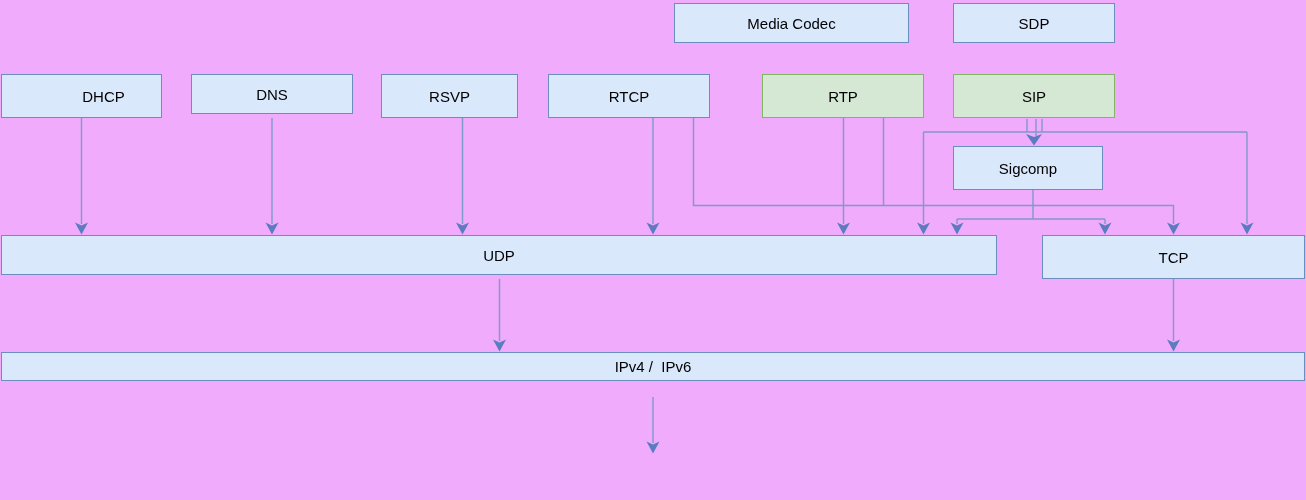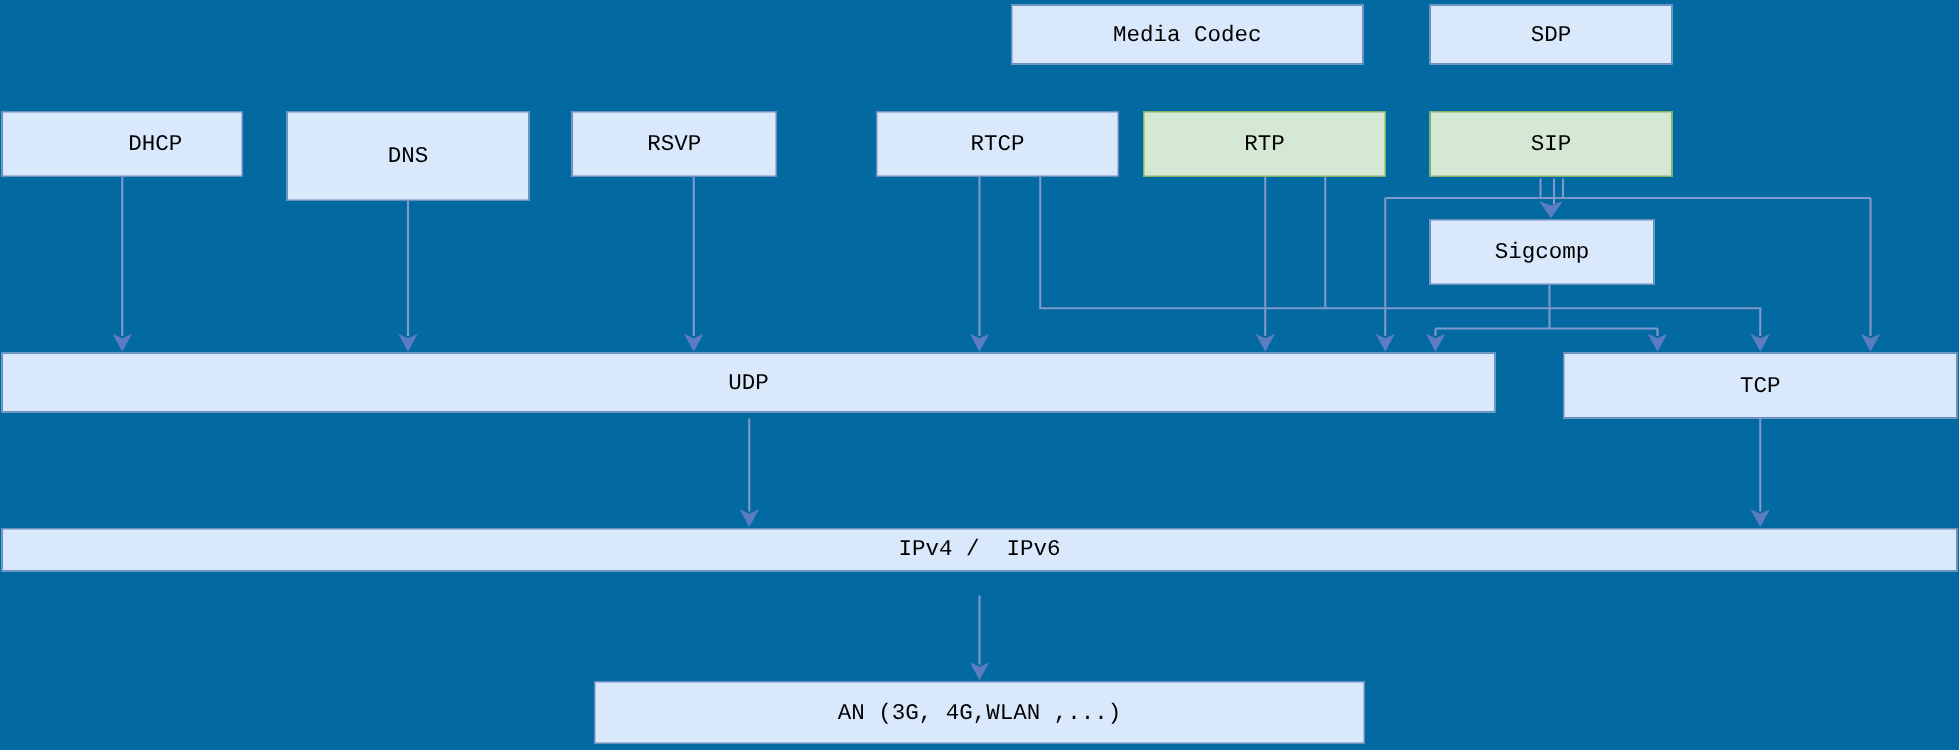--- a/index.html
+++ b/index.html
@@ -1,22 +1,22 @@
 <!DOCTYPE html>
 <html><head>
 <meta charset="utf-8">
 <style>
   html, body { margin: 0; padding: 0; background: #ffffff; }
   .canvas {
     position: relative;
     width: 1306px;
     height: 500px;
-    background: #0369a1;
+    background: #f0abfc;
     overflow: hidden;
-    font-family: Liberation Mono, monospace;
+    font-family: Liberation Sans, sans-serif;
   }
   .wires {
     position: absolute;
     left: 0; top: 0;
     width: 1306px; height: 500px;
     pointer-events: none;
   }
   .box {
     position: absolute;
     box-sizing: border-box;
@@ -95,27 +95,27 @@
   <div class="box blue" style="left:674px; top:3px; width:235px; height:40px;">
     <span>Media Codec</span>
   </div>
   <div class="box blue" style="left:953px; top:3px; width:162px; height:40px;">
     <span>SDP</span>
   </div>
 
   <div class="box blue" style="left:1px; top:74px; width:161px; height:44px;padding-left:44px;">
     <span>DHCP</span>
   </div>
-  <div class="box blue" style="left:191px; top:74px; width:162px; height:60px;">
+  <div class="box blue" style="left:191px; top:74px; width:162px; height:40px;">
     <span>DNS</span>
   </div>
   <div class="box blue" style="left:381px; top:74px; width:137px; height:44px;">
     <span>RSVP</span>
   </div>
-  <div class="box blue" style="left:584px; top:74px; width:162px; height:44px;">
+  <div class="box blue" style="left:548px; top:74px; width:162px; height:44px;">
     <span>RTCP</span>
   </div>
   <div class="box green" style="left:762px; top:74px; width:162px; height:44px;text-align:center;">
     <span>RTP</span>
   </div>
   <div class="box green" style="left:953px; top:74px; width:162px; height:44px;justify-content:center;">
     <span>SIP</span>
   </div>
 
   <div class="box blue" style="left:953px; top:146px; width:150px; height:44px;">
@@ -126,17 +126,14 @@
     <span>UDP</span>
   </div>
   <div class="box blue" style="left:1042px; top:235px; width:263px; height:44px;">
     <span>TCP</span>
   </div>
 
   <div class="box blue" style="left:1px; top:352px; width:1304px; height:29px;">
     <span>IPv4 /  IPv6</span>
   </div>
 
-  <div class="box blue" style="left:396px; top:454px; width:514px; height:42px;">
-    <span>AN (3G, 4G,WLAN ,...)</span>
-  </div>
 
 </div>
 
 </body></html>

